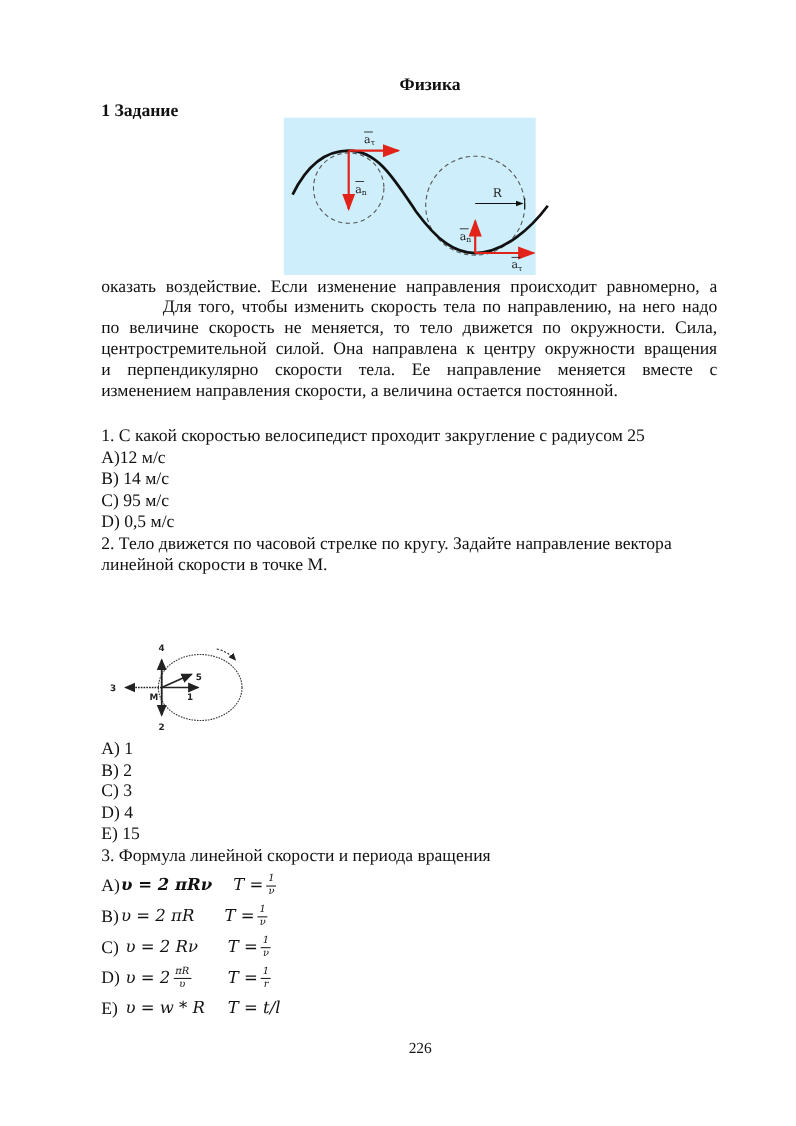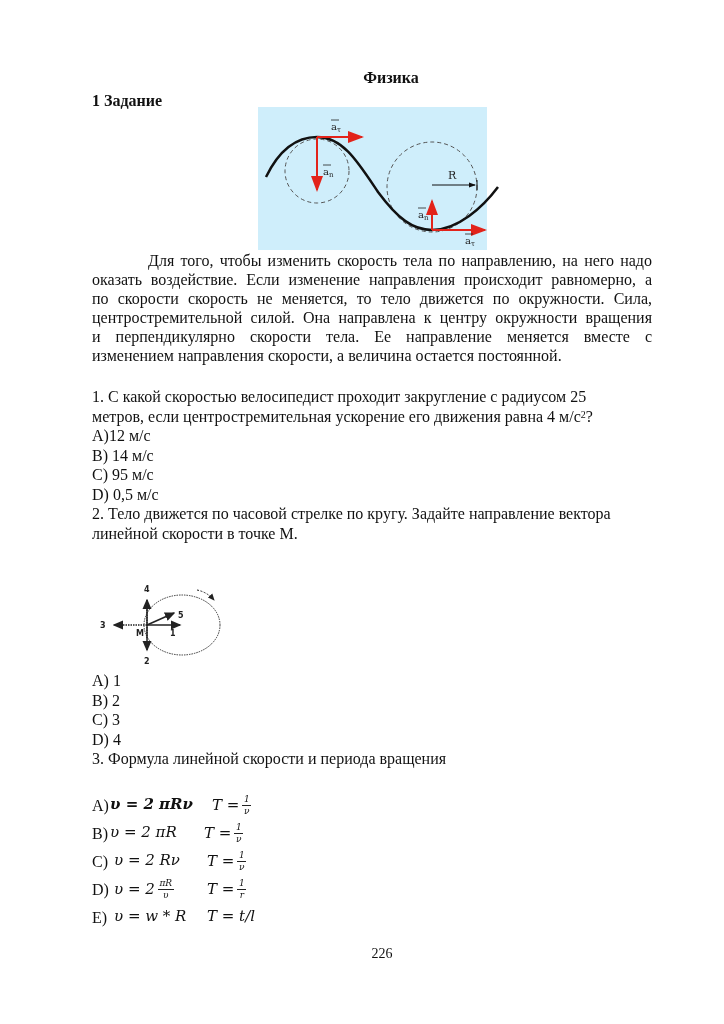--- a/index.html
+++ b/index.html
@@ -71,31 +71,30 @@
         <text x="190" y="72" font-size="11">R</text>
         <text x="160" y="111">a<tspan font-size="7" dy="2">n</tspan></text>
         <line x1="160" y1="101" x2="168" y2="101" stroke="#222" stroke-width="0.8"></line>
         <text x="207" y="137">a<tspan font-size="7" dy="2">τ</tspan></text>
         <line x1="207" y1="127" x2="215" y2="127" stroke="#222" stroke-width="0.8"></line>
       </g>
     </svg>
   </div>
 
   <div class="para">
+    <span class="ln">оказать воздействие. Если изменение направления происходит равномерно, а</span>
     <span class="ln first">Для того, чтобы изменить скорость тела по направлению, на него надо</span>
-    <span class="ln">оказать воздействие. Если изменение направления происходит равномерно, а</span>
-    <span class="ln">по скорости скорость не меняется, то тело движется по окружности. Сила,</span>
+    <span class="ln">по величине скорость не меняется, то тело движется по окружности. Сила,</span>
     <span class="ln">центростремительной силой. Она направлена к центру окружности вращения</span>
     <span class="ln">и перпендикулярно скорости тела. Ее направление меняется вместе с</span>
     <span class="ln last">изменением направления скорости, а величина остается постоянной.</span>
   </div>
 
   <div class="block" style="top:387px;">
     <div>1. С какой скоростью велосипедист проходит закругление с радиусом 25</div>
-    <div><span>метров, если центростремительная ускорение  его движения равна 4 м/с</span><sup>2</sup><span>?</span></div>
     <div>A)12 м/с</div>
     <div>B) 14 м/с</div>
     <div>C)  95 м/с</div>
     <div>D)  0,5 м/с</div>
     <div>2. Тело движется по часовой стрелке по кругу. Задайте направление вектора</div>
     <div>линейной скорости в точке М.</div>
   </div>
 
   <div class="fig2">
     <svg width="135" height="90" viewBox="0 0 135 90">
@@ -128,20 +127,21 @@
         <text x="52" y="86">2</text>
       </g>
     </svg>
   </div>
 
   <div class="block" style="top:671px;">
     <div>A) 1</div>
     <div>B) 2</div>
     <div>C)  3</div>
     <div>D)  4</div>
+    <div>E)  15</div>
     <div>3. Формула линейной скорости и периода вращения</div>
   </div>
 
   <div class="formulas">
     <div class="frow">
       <span class="lbl">A)</span>
       <span class="math" style="left:18px;font-weight:bold;">υ = 2 πRν</span>
       <span class="math" style="left:120px;"><span>T =</span><span class="frac"><span>1</span><span class="bar"></span><span>ν</span></span></span>
     </div>
     <div class="frow">

